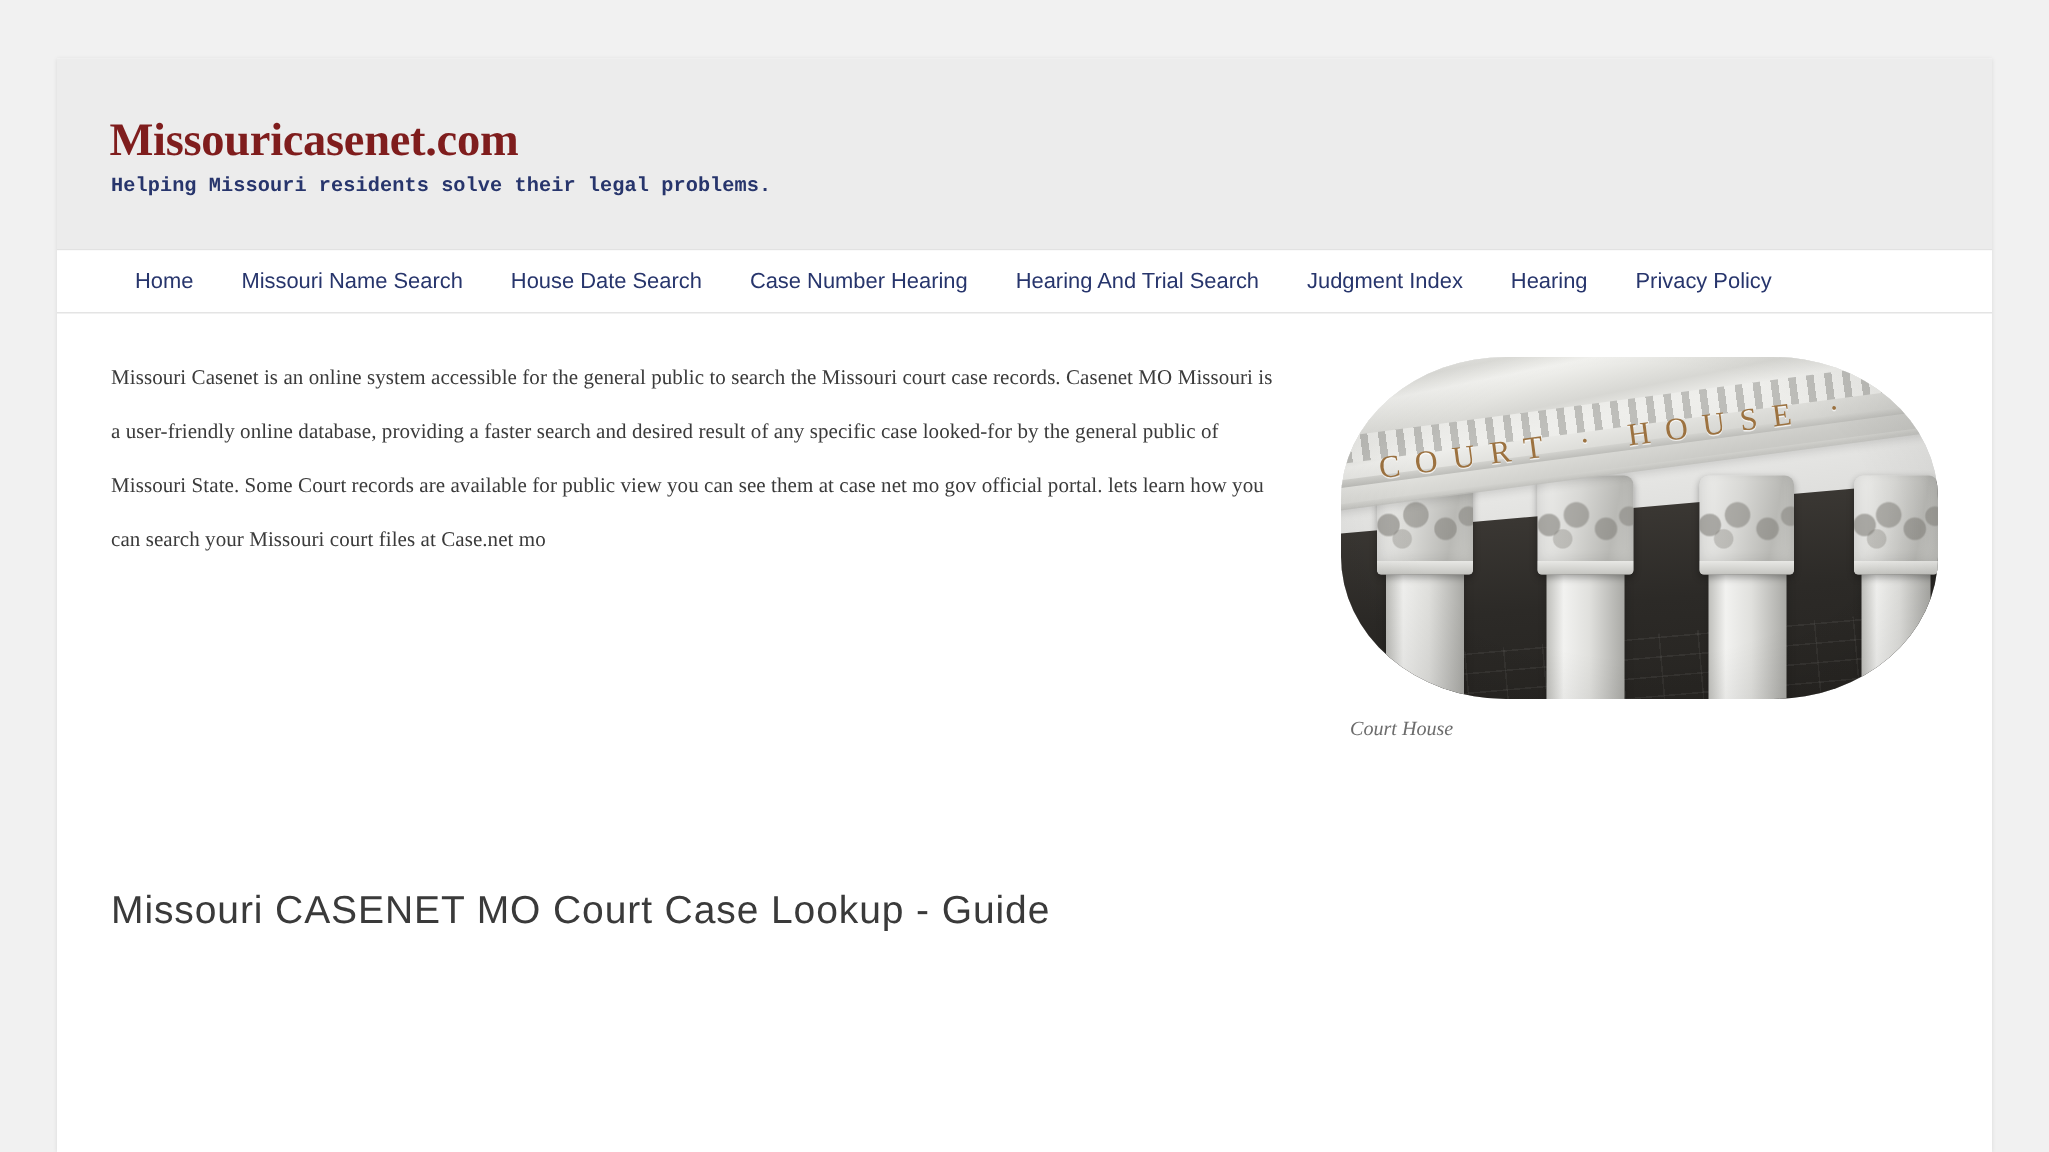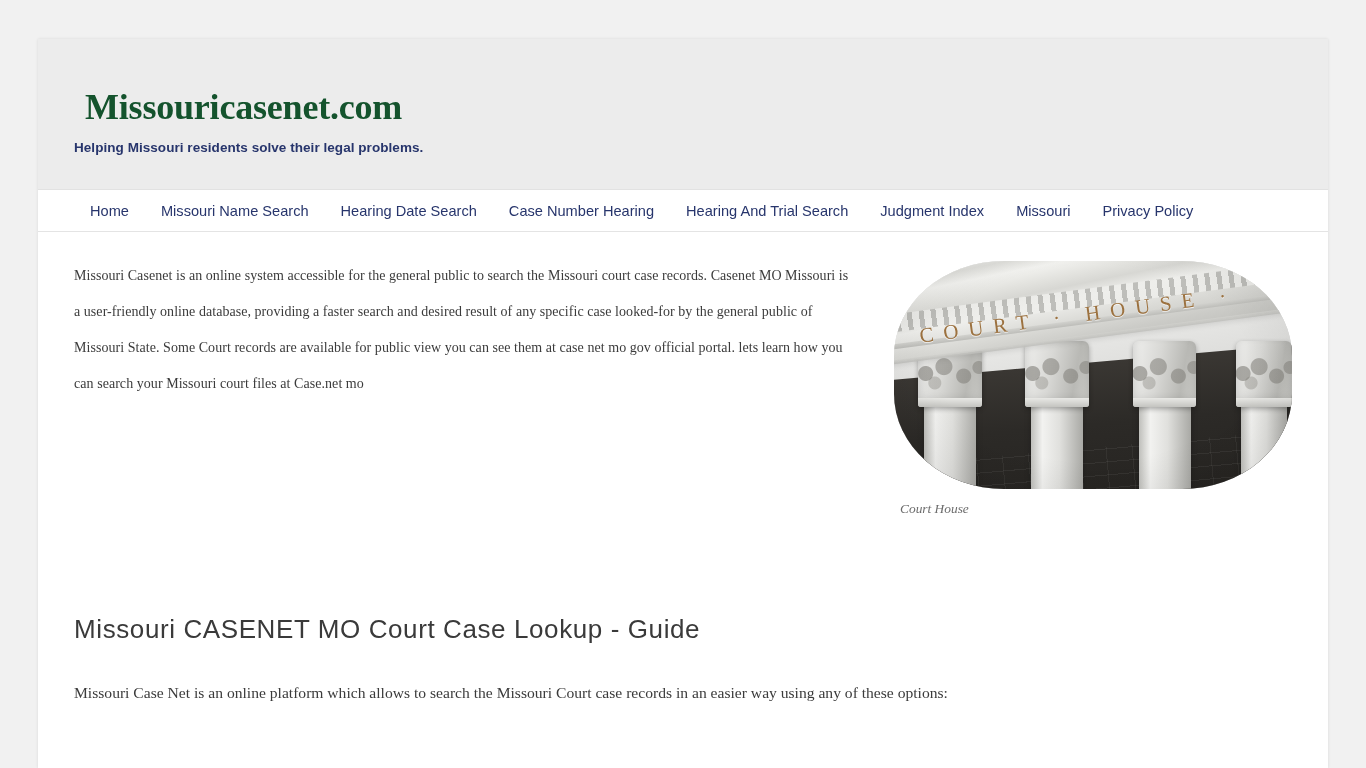--- a/index.html
+++ b/index.html
@@ -23,31 +23,31 @@
     box-shadow: 0 0 3px rgba(0,0,0,0.10);
   }
 
   
   .masthead {
     background: #ececec;
     padding: 36px 0 34px 35px;
     border-bottom: 1px solid #e2e2e2;
   }
   .site-title {
-    margin: 12px;
+    margin: 0;
     font-family: "Liberation Serif", serif;
     font-weight: bold;
-    font-size: 36px;
+    font-size: 31px;
     line-height: 1.15;
     letter-spacing: -0.2px;
-    color: #14532d;
+    color: #7f1d1d;
   }
   .site-tagline {
     margin: 6px 0 0 1px;
-    font-family: Liberation Sans, sans-serif;
+    font-family: Liberation Mono, monospace;
     font-weight: bold;
     font-size: 13.5px;
     letter-spacing: 0.05px;
     color: #27356c;
   }
 
   
   .nav-bar {
     border-top: 1px solid #ffffff;
     border-bottom: 1px solid #e4e4e4;
@@ -256,33 +256,33 @@
 
   <nav class="nav-bar">
     <ul class="nav-list">
       <li class="nav-item">
         <a class="nav-link" href="#">Home</a>
       </li>
       <li class="nav-item">
         <a class="nav-link" href="#">Missouri Name Search</a>
       </li>
       <li class="nav-item">
-        <a class="nav-link" href="#">Hearing Date Search</a>
+        <a class="nav-link" href="#">House Date Search</a>
       </li>
       <li class="nav-item">
         <a class="nav-link" href="#">Case Number Hearing</a>
       </li>
       <li class="nav-item">
         <a class="nav-link" href="#">Hearing And Trial Search</a>
       </li>
       <li class="nav-item">
         <a class="nav-link" href="#">Judgment Index</a>
       </li>
       <li class="nav-item">
-        <a class="nav-link" href="#">Missouri</a>
+        <a class="nav-link" href="#">Hearing</a>
       </li>
       <li class="nav-item">
         <a class="nav-link" href="#">Privacy Policy</a>
       </li>
     </ul>
   </nav>
 
   <main class="content">
 
 
@@ -321,17 +321,16 @@
         </div>
         <figcaption class="figure-caption">Court House</figcaption>
       </figure>
 
       <p class="intro-text">Missouri Casenet is an online system accessible for the general public to search the Missouri court case records. Casenet MO Missouri is a user-friendly online database, providing a faster search and desired result of any specific case looked-for by the general public of Missouri State. Some Court records are available for public view you can see them at case net mo gov official portal. lets learn how you can search your Missouri court files at Case.net mo</p>
 
     </div>
 
     <h3 class="section-heading">Missouri CASENET MO Court Case Lookup - Guide</h3>
 
-    <p class="body-text">Missouri Case Net is an online platform which allows to search the Missouri Court case records in an easier way using any of these options:</p>
 
   </main>
 
 </div>
 
 </body></html>

